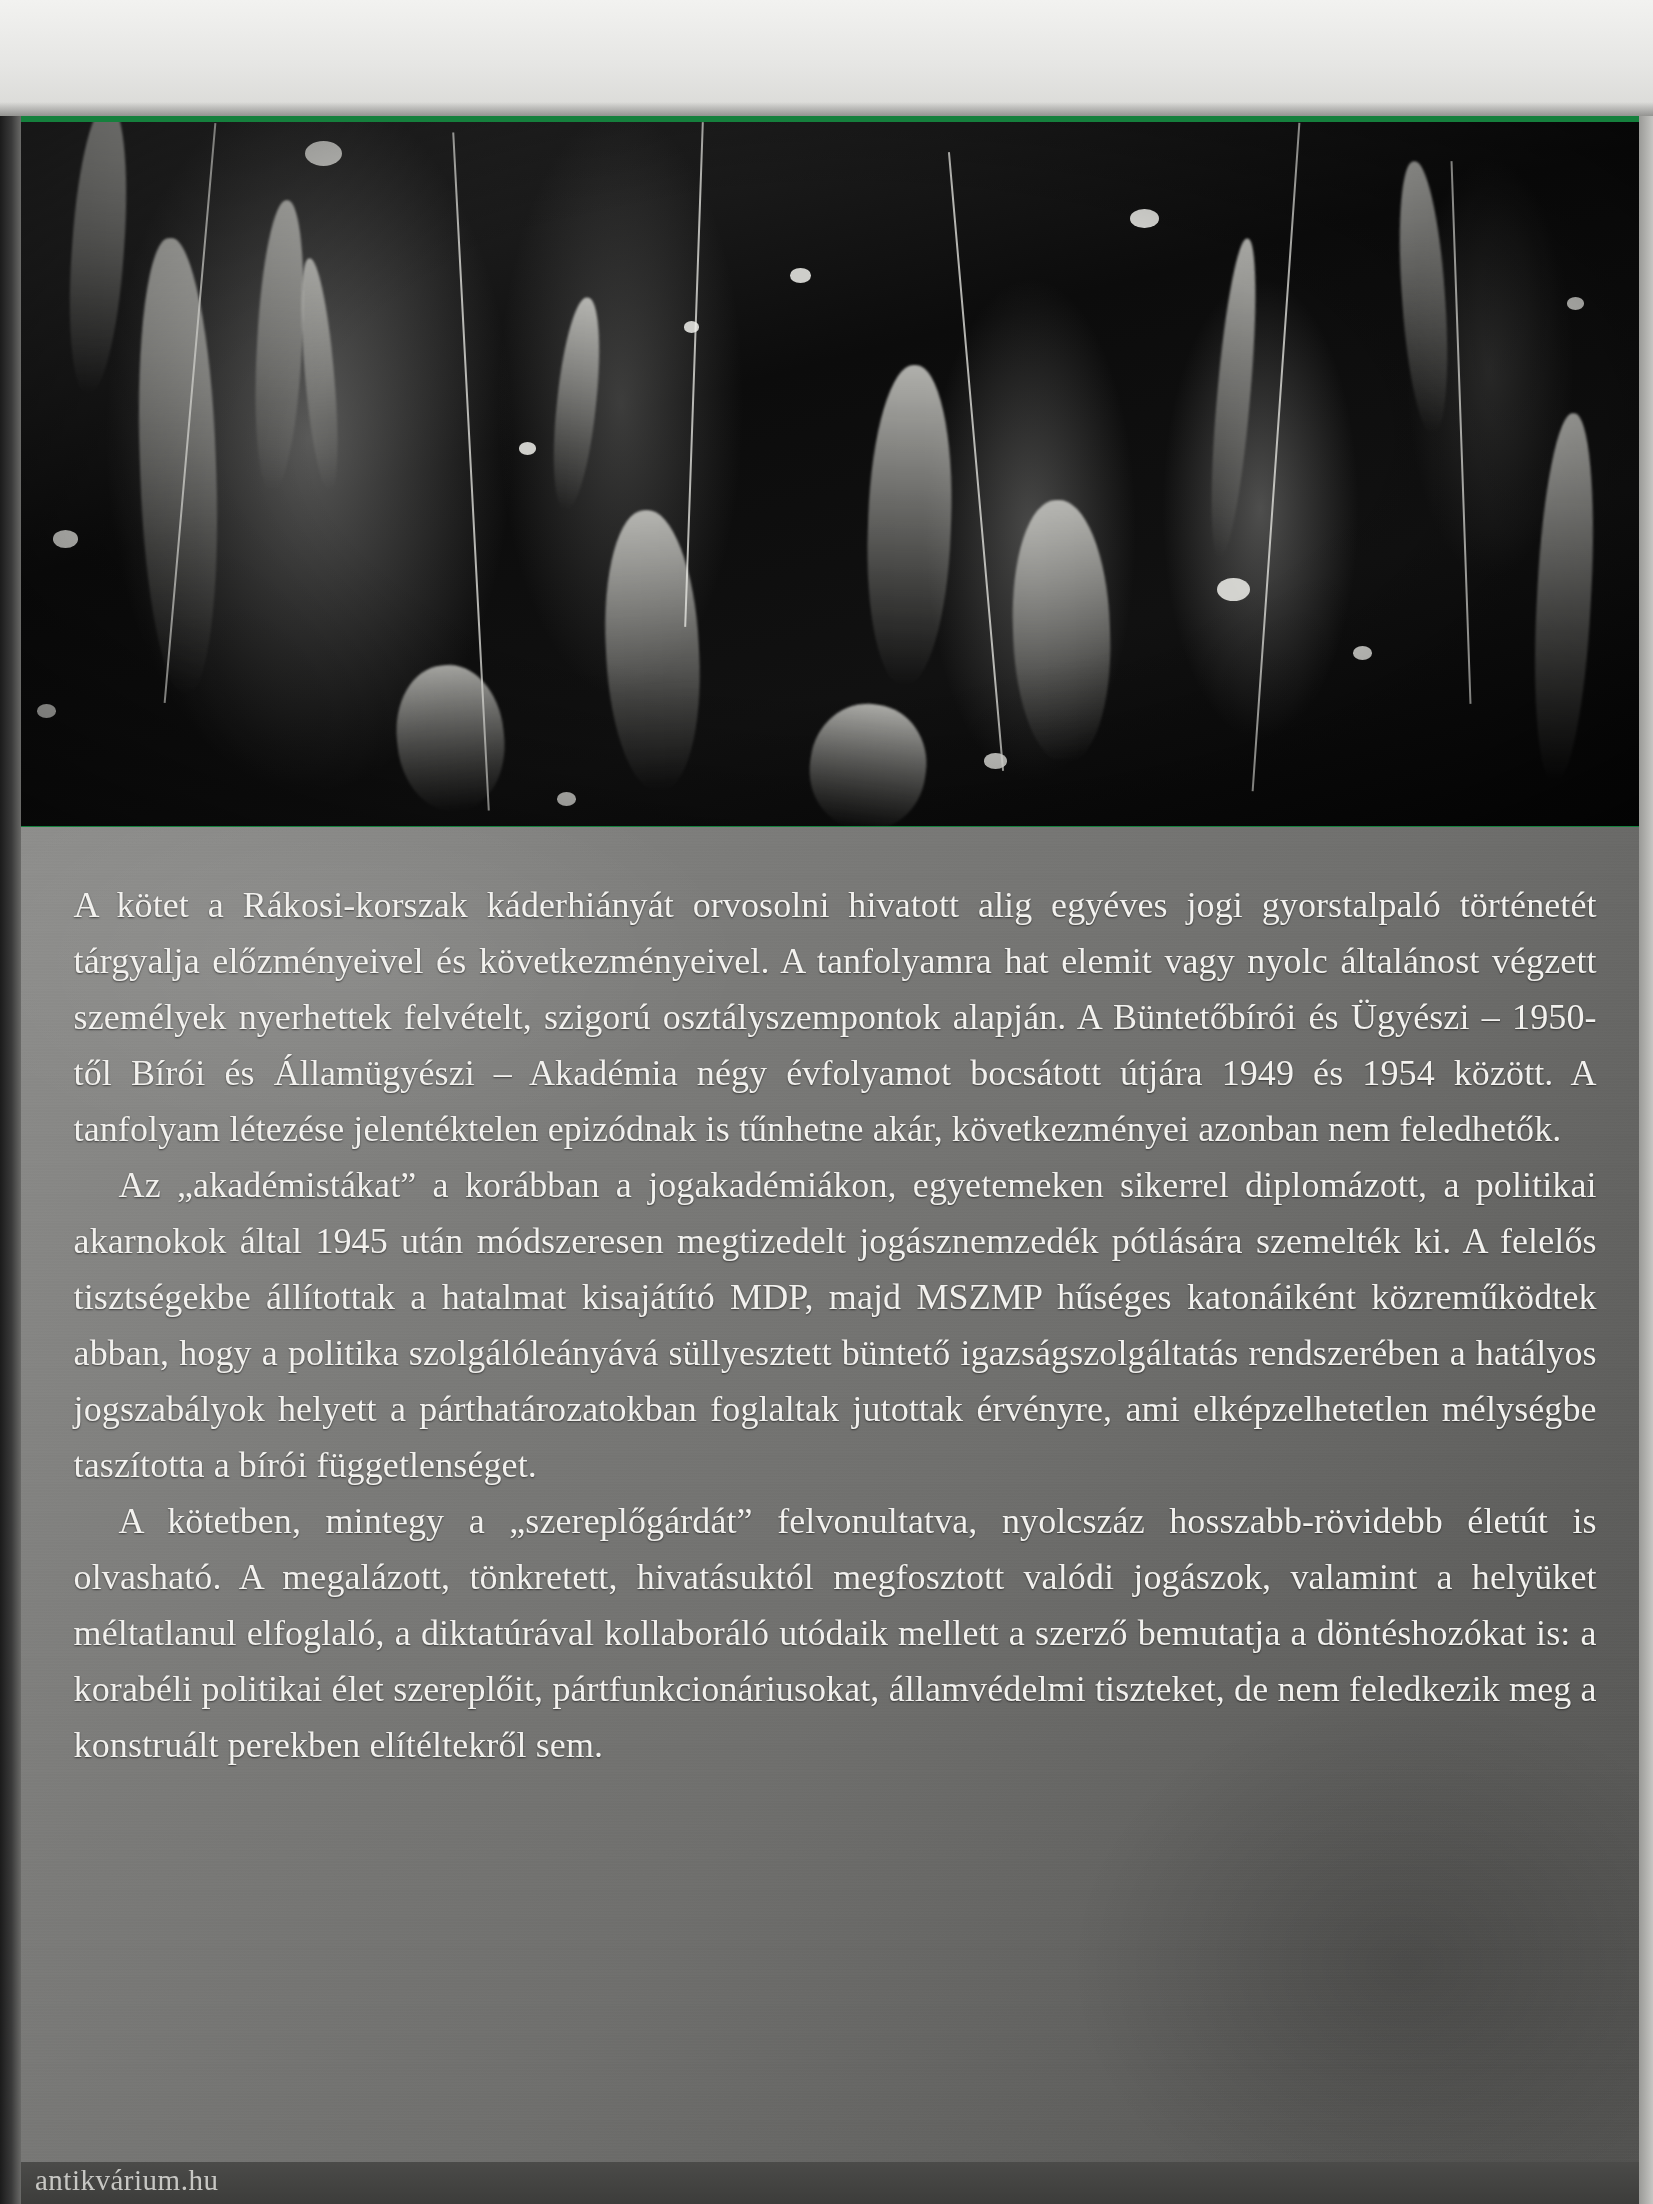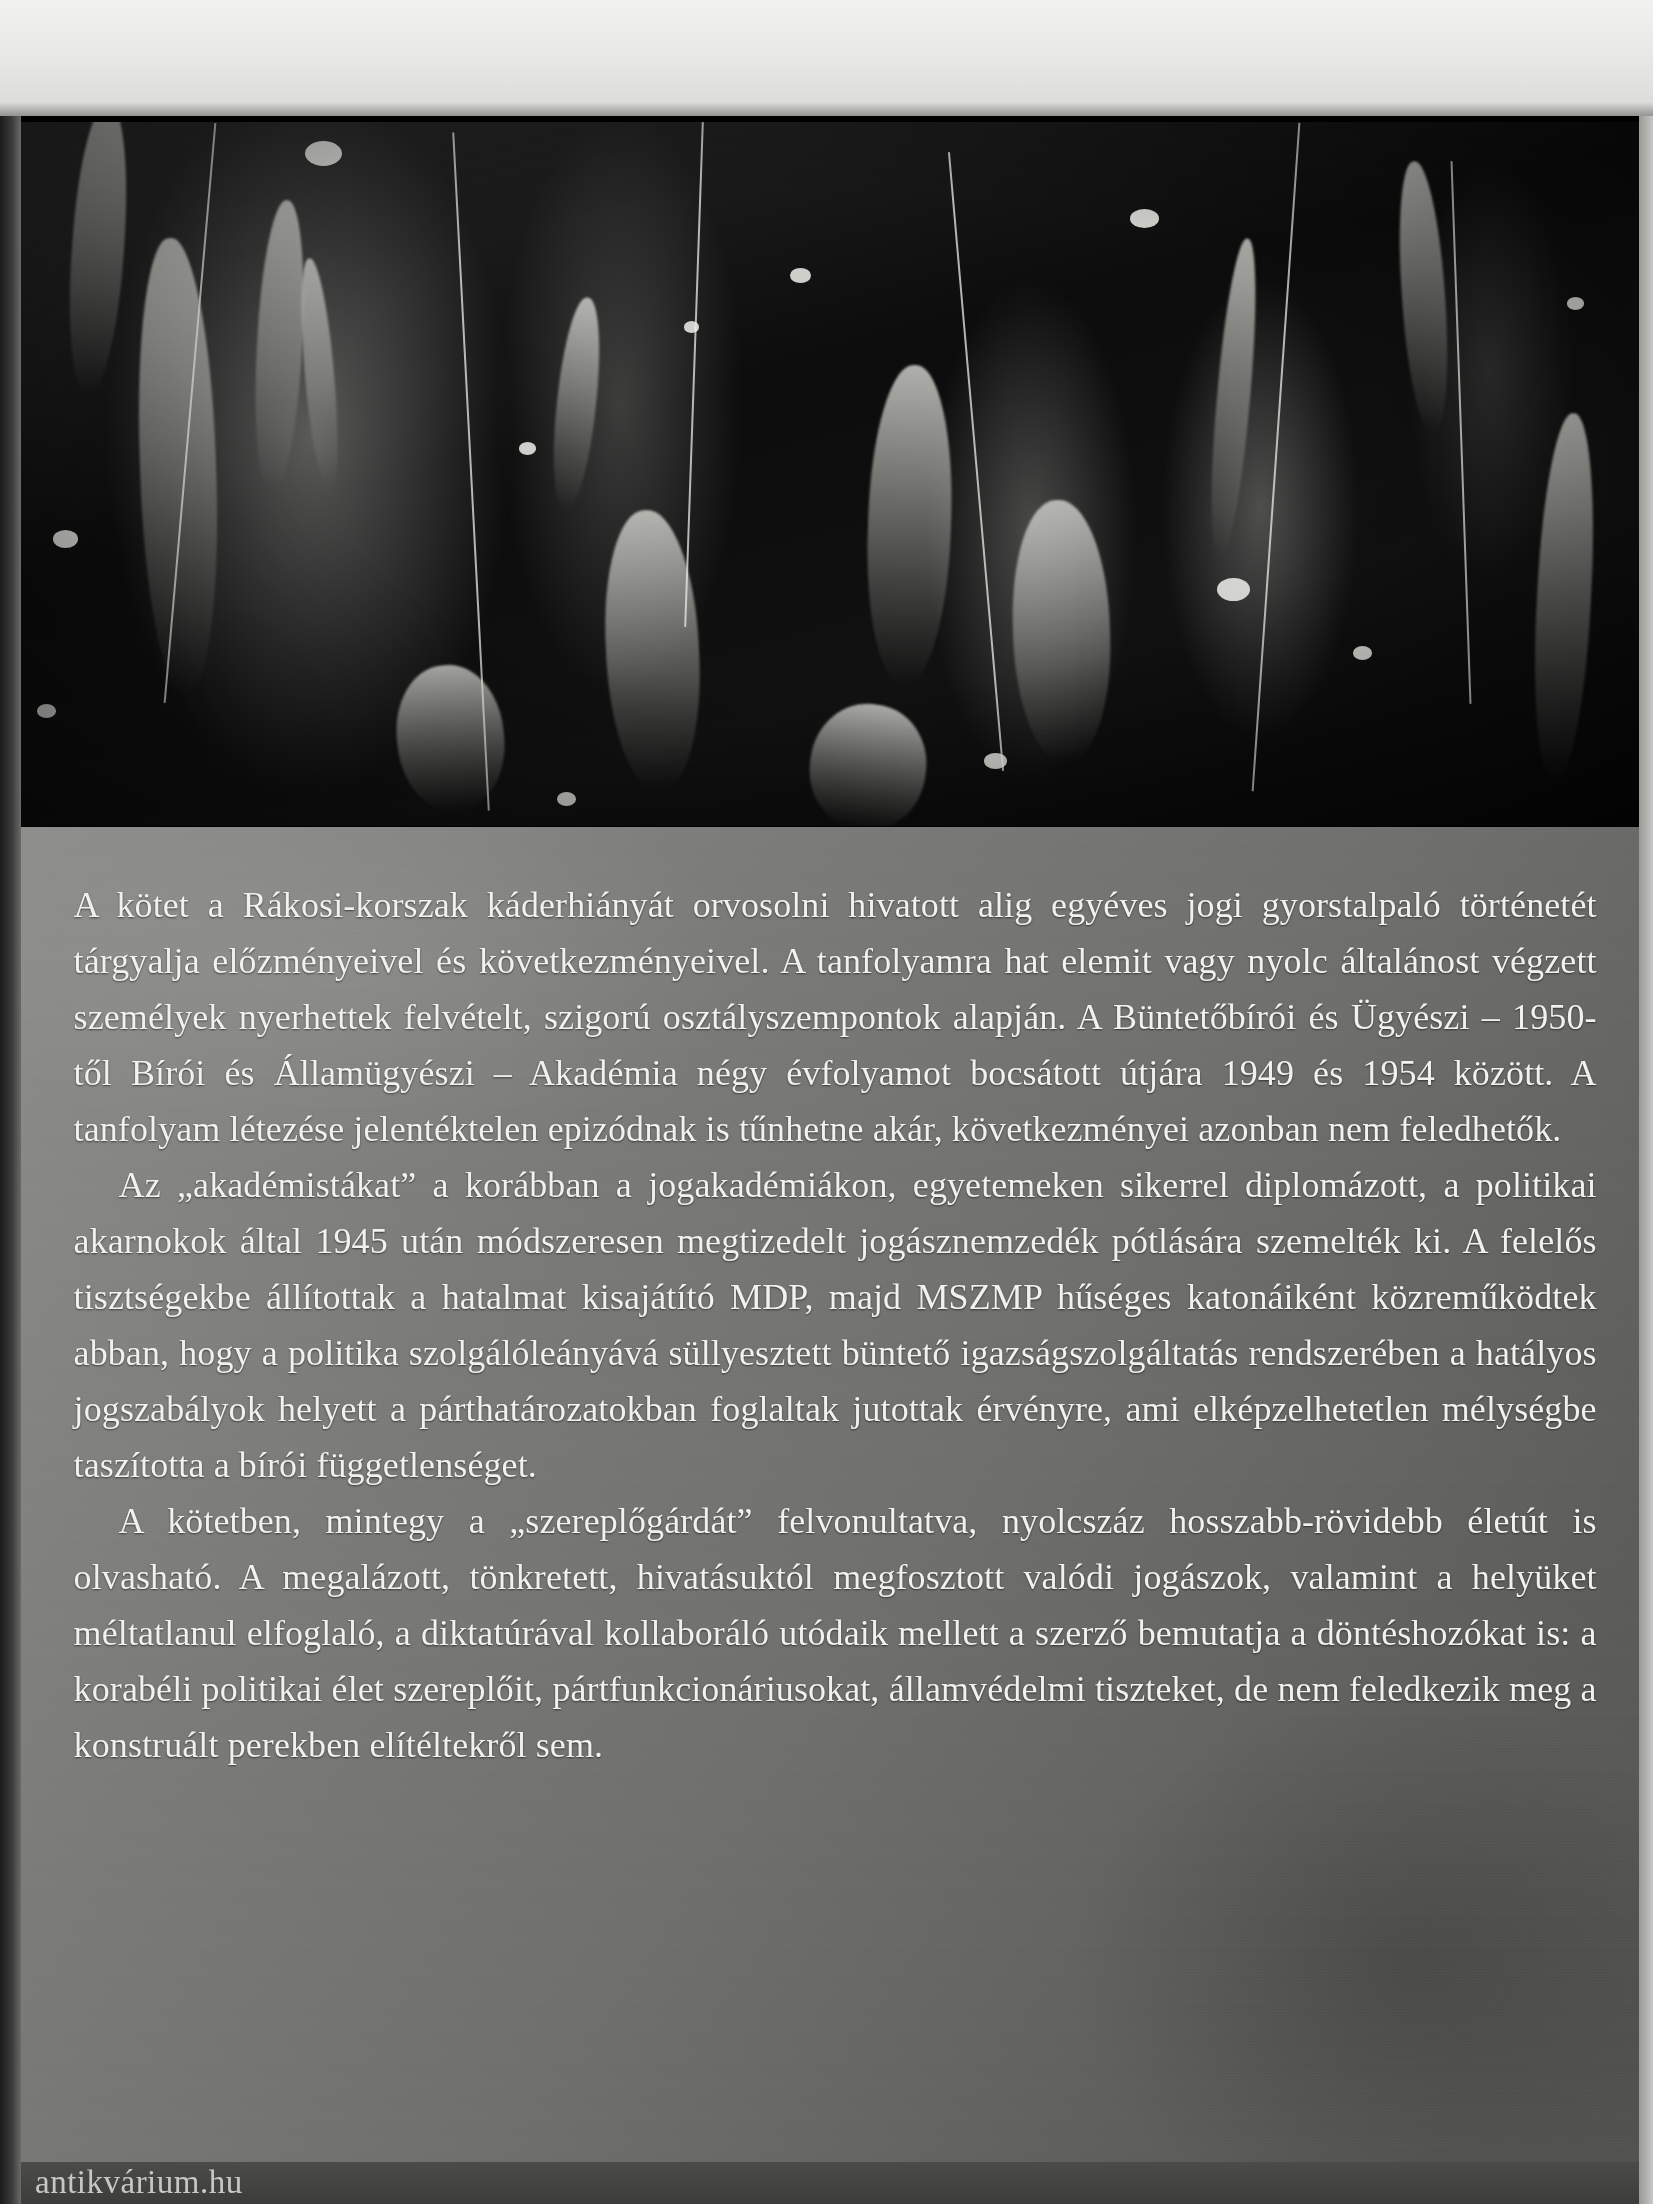--- a/index.html
+++ b/index.html
@@ -11,21 +11,21 @@
     width: 1654px;
     height: 2205px;
     overflow: hidden;
     font-family: "Liberation Serif", serif;
   }
 
   #page {
     position: relative;
     width: 1654px;
     height: 2205px;
-    background: #000000;
+    background: #15803d;
     overflow: hidden;
   }
 
   
   .top-margin {
     position: absolute;
     left: 0; top: 0;
     width: 1654px; height: 116px;
     background: linear-gradient(180deg, #f2f2f0 0%, #e6e6e4 55%, #d9d9d6 100%);
   }
@@ -143,21 +143,21 @@
     left: 0; bottom: 0;
     width: 1654px; height: 43px;
     background: linear-gradient(180deg, #4b4b49 0%, #3c3c3a 100%);
     overflow: hidden;
   }
   .watermark {
     position: absolute;
     left: 35px; top: 1.9px;
     color: #d6d6d2;
     font-family: "Liberation Serif", serif;
-    font-size: 33px;
+    font-size: 29px;
     letter-spacing: 0.5px;
     opacity: 0.9;
     white-space: nowrap;
   }
 </style>
 </head>
 <body>
 
 <div id="page">
 

